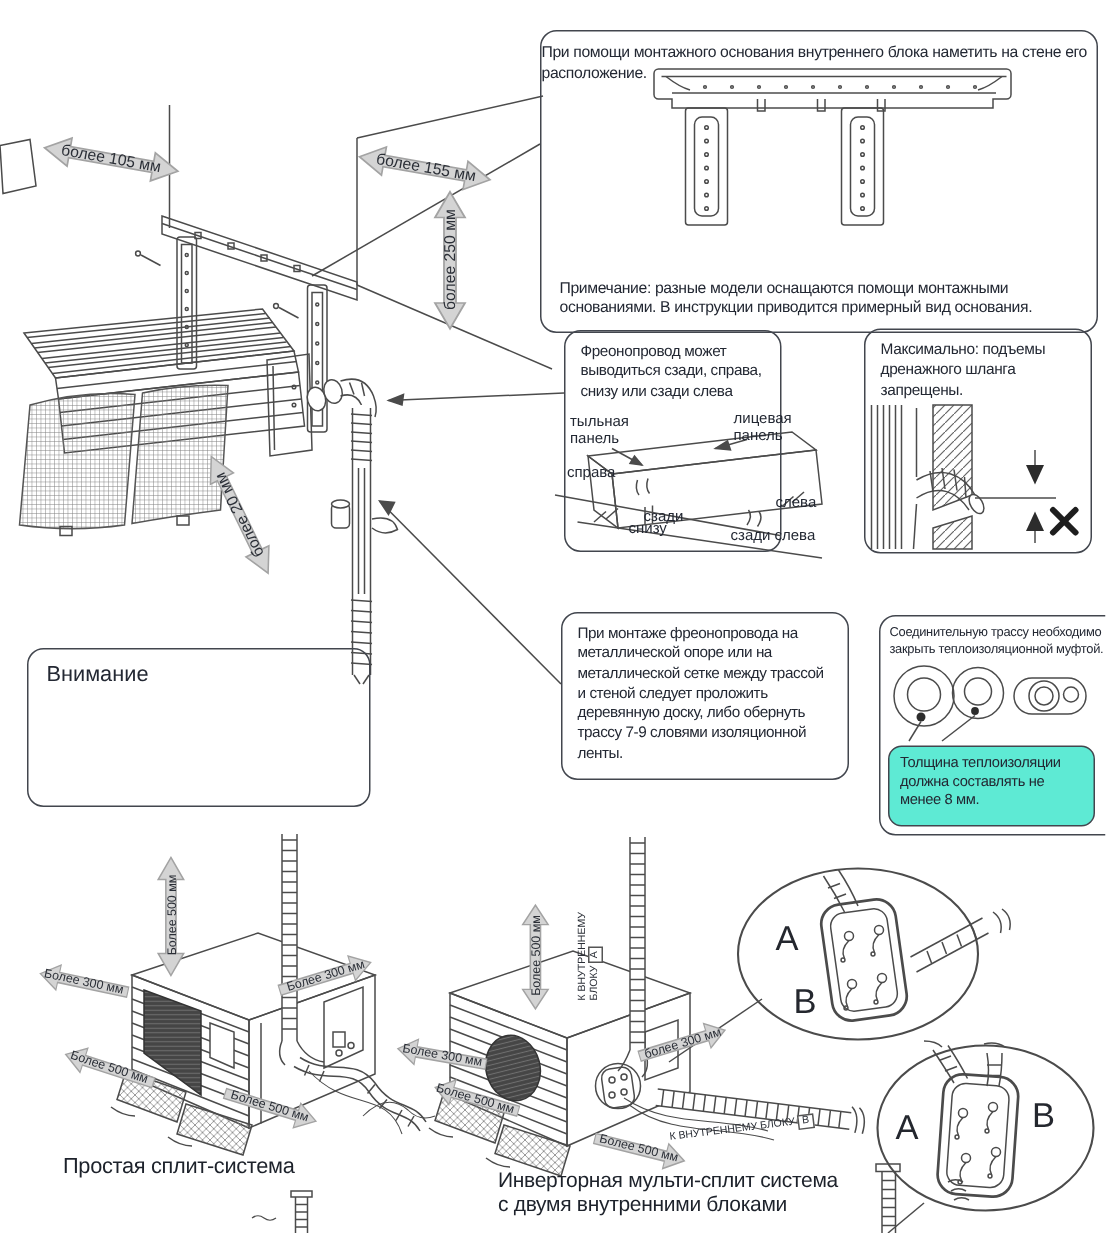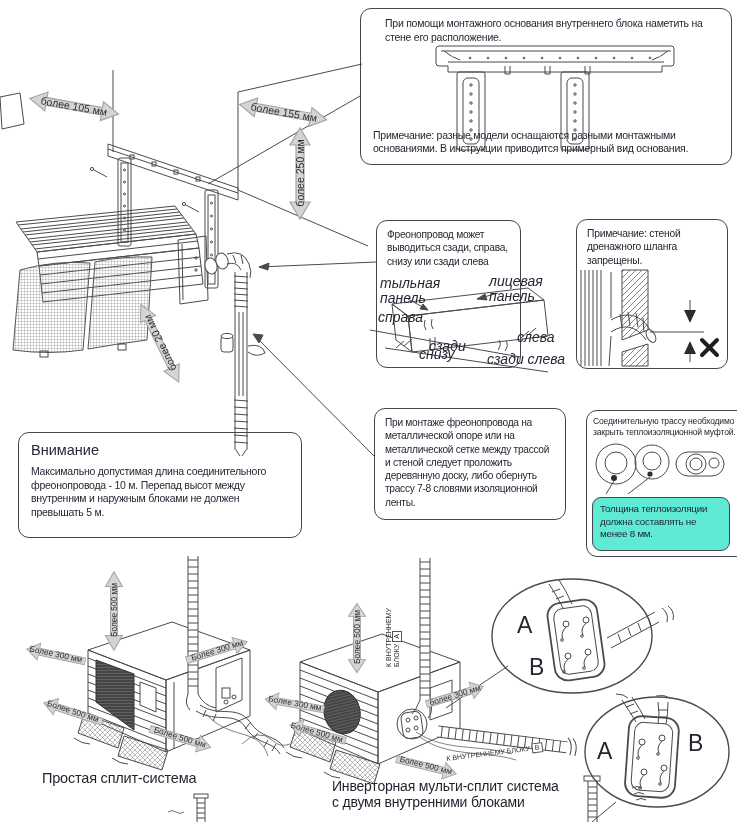--- a/index.html
+++ b/index.html
@@ -6,21 +6,21 @@
   .stage{position:relative;width:737px;height:822px;background:#fff;overflow:hidden;
          font-family:"Liberation Sans","DejaVu Sans",sans-serif;color:#232833;}
   .art{position:absolute;left:0;top:0;}
   .box{position:absolute;border:1.4px solid #42464e;border-radius:11px;background:transparent;box-sizing:border-box;}
   .box p{margin:0;}
   .txt{letter-spacing:-0.25px;line-height:1.3;}
   .dim{position:absolute;text-align:center;white-space:nowrap;color:#2b2f37;}
   .dim.big{font-size:10.5px;}
   .dim.small{font-size:8.3px;}
   .dim.vert{transform-origin:center;}
-  .lbl{position:absolute;font-size:14px;line-height:1.1;color:#232833;font-style:italic;}
+  .lbl{position:absolute;font-size:10px;line-height:1.1;color:#232833;}
   .callout-letter{position:absolute;font-size:23px;color:#24272e;}
   .boxed-letter{display:inline-block;border:1px solid #555;padding:0 2px;line-height:8px;font-size:7px;background:#fff;}
   .pipe-label{position:absolute;font-size:7px;letter-spacing:0;color:#2b2f37;white-space:nowrap;}
   .caption{position:absolute;font-size:14.5px;color:#1d222b;letter-spacing:-0.2px;}
   .inner-note{position:absolute;border:1.3px solid #42464e;border-radius:9px;padding:5px 7px;box-sizing:border-box;background:#5eead4;}
 </style>
 </head>
 <body>
 
 <div class="stage">
@@ -449,47 +449,46 @@
   <span class="dim small" style="left:42px;top:706px;width:62px;transform:rotate(18deg);">Более 500 мм</span>
   <span class="dim small" style="left:186px;top:645px;width:62px;transform:rotate(-17deg);">Более 300 мм</span>
   <span class="dim small" style="left:149px;top:732px;width:62px;transform:rotate(17deg);">Более 500 мм</span>
 
   <span class="dim small vert" style="left:317px;top:632px;width:80px;transform:rotate(-90deg);">Более 500 мм</span>
   <span class="dim small" style="left:264px;top:698px;width:62px;transform:rotate(10deg);">Более 300 мм</span>
   <span class="dim small" style="left:287px;top:727px;width:60px;transform:rotate(16deg);">Более 500 мм</span>
   <span class="dim small" style="left:424px;top:690px;width:62px;transform:rotate(-17deg);">более 300 мм</span>
   <span class="dim small" style="left:395px;top:760px;width:62px;transform:rotate(14deg);">Более 500 мм</span>
 
-  <div class="box" style="left:360px;top:8px;width:372px;height:157px;padding:8px 24px;">
+  <div class="box" style="left:360px;top:20px;width:372px;height:202px;padding:8px 0;">
     <p class="txt" style="font-size:10.5px;">При помощи монтажного основания внутреннего блока наметить на стене его расположение.</p>
-    <p class="txt" style="position:absolute;left:12px;right:10px;bottom:8px;font-size:10.5px;">Примечание: разные модели оснащаются разными монтажными основаниями. В инструкции приводится примерный вид основания.</p>
+    <p class="txt" style="position:absolute;left:12px;right:10px;bottom:8px;font-size:10.5px;">Примечание: разные модели оснащаются помощи монтажными основаниями. В инструкции приводится примерный вид основания.</p>
   </div>
 
   <div class="box" style="left:376px;top:220px;width:145px;height:148px;padding:7px 10px;">
     <p class="txt" style="font-size:10.2px;">Фреонопровод может выводиться сзади, справа, снизу или сзади слева</p>
   </div>
   <span class="lbl" style="left:380px;top:276px;width:48px;">тыльная панель</span>
   <span class="lbl" style="left:489px;top:274px;width:46px;">лицевая панель</span>
   <span class="lbl" style="left:378px;top:310px;">справа</span>
   <span class="lbl" style="left:389px;top:339px;margin-left:40px;">сзади</span>
   <span class="lbl" style="left:419px;top:347px;">снизу</span>
   <span class="lbl" style="left:517px;top:330px;">слева</span>
   <span class="lbl" style="left:487px;top:352px;white-space:nowrap;">сзади слева</span>
 
   <div class="box" style="left:576px;top:219px;width:152px;height:150px;padding:7px 10px;">
-    <p class="txt" style="font-size:10.3px;">Примечание: стеной дренажного шланга запрещены.</p>
-  </div>
-
-  <div class="box" style="left:18px;top:432px;width:284px;height:106px;padding:9px 12px;">
+    <p class="txt" style="font-size:10.3px;">Максимально: подъемы дренажного шланга запрещены.</p>
+  </div>
+
+  <div class="box" style="left:18px;top:432px;width:229px;height:106px;padding:9px 12px;">
     <p style="font-size:14.5px;margin-bottom:7px;">Внимание</p>
-    <p class="txt" style="font-size:10.5px;">Максимально допустимая длина соединительного фреонопровода - 10 м. Перепад высот между внутренним и наружным блоками не должен превышать 5 м.</p>
   </div>
 
   <div class="box" style="left:374px;top:408px;width:192px;height:112px;padding:7px 10px;">
-    <p class="txt" style="font-size:10.2px;letter-spacing:-0.3px;">При монтаже фреонопровода на металлической опоре или на металлической сетке между трассой и стеной следует проложить деревянную доску, либо обернуть трассу 7-8 словями изоляционной ленты.</p>
+    <p class="txt" style="font-size:10.2px;letter-spacing:-0.3px;">При монтаже фреонопровода на металлической опоре или на металлической сетке между трассой и стеной следует проложить деревянную доску, либо обернуть трассу 7-9 словями изоляционной ленты.</p>
   </div>
 
   <div class="box" style="left:574px;top:410px;width:182px;height:147px;padding:5px 6px;margin-left:12px;">
     <p class="txt" style="font-size:8.6px;letter-spacing:-0.2px;">Соединительную трассу необходимо закрыть теплоизоляционной муфтой.</p>
     <div class="inner-note" style="left:5px;bottom:5px;width:138px;height:54px;">
       <p class="txt" style="font-size:9.8px;">Толщина теплоизоляции должна составлять не менее 8 мм.</p>
     </div>
   </div>
 
   <div class="pipe-label" style="left:382px;top:606px;width:64px;height:58px;transform:rotate(-90deg);transform-origin:center;">

